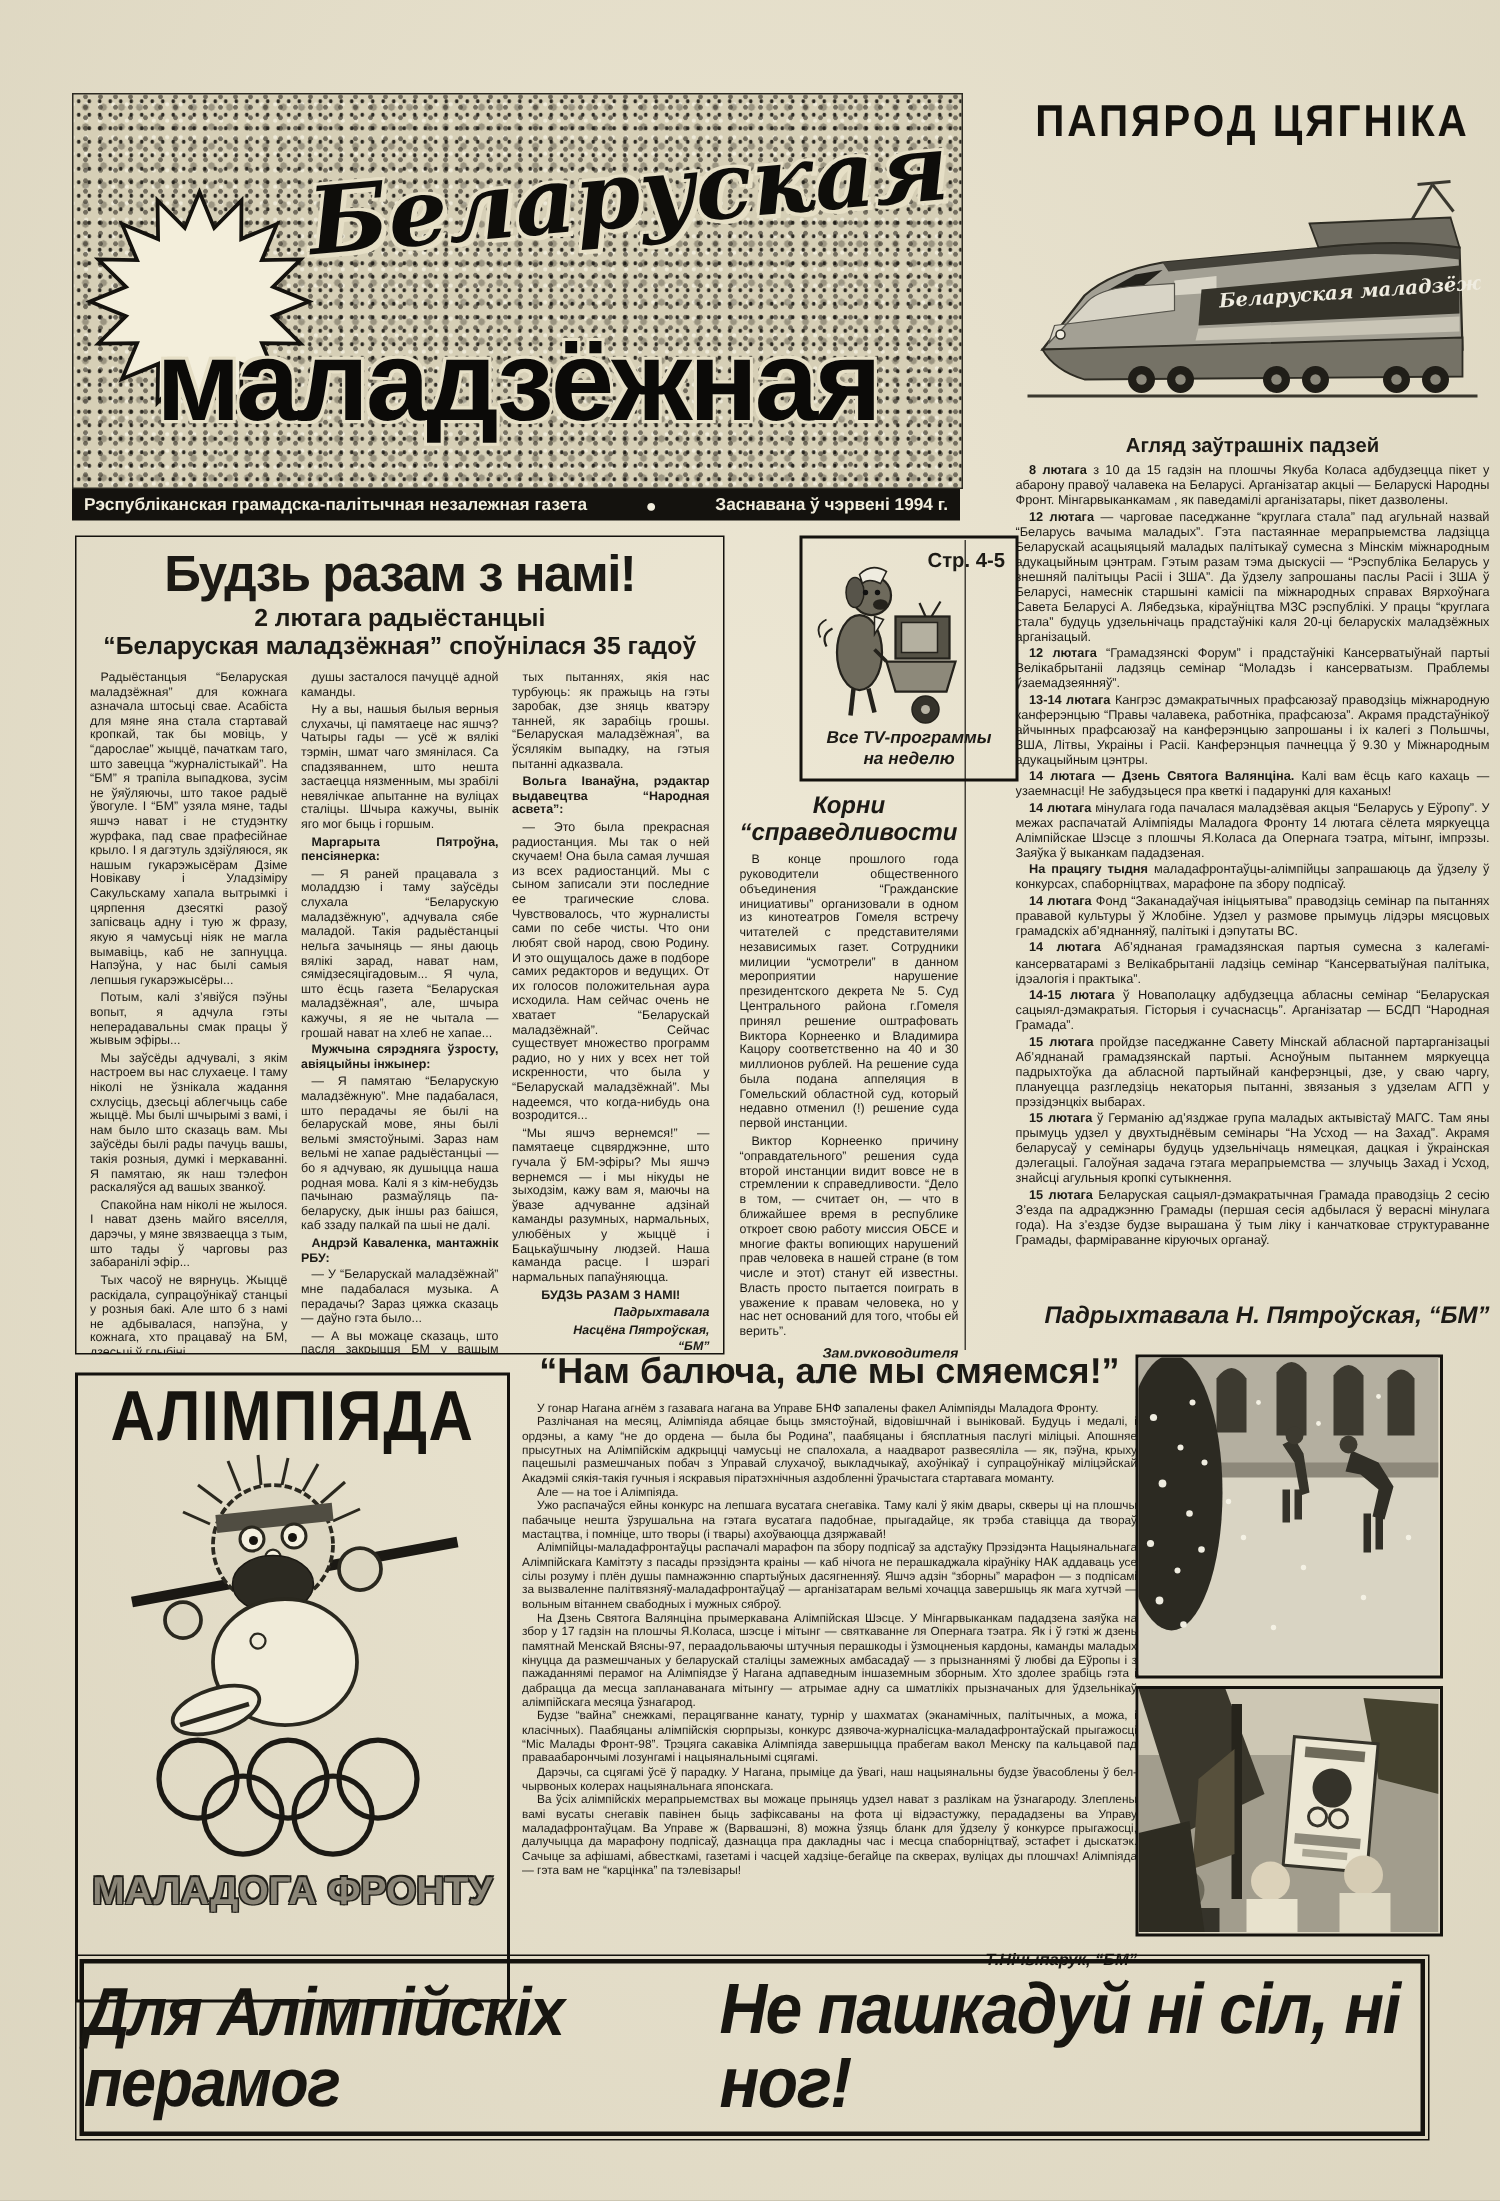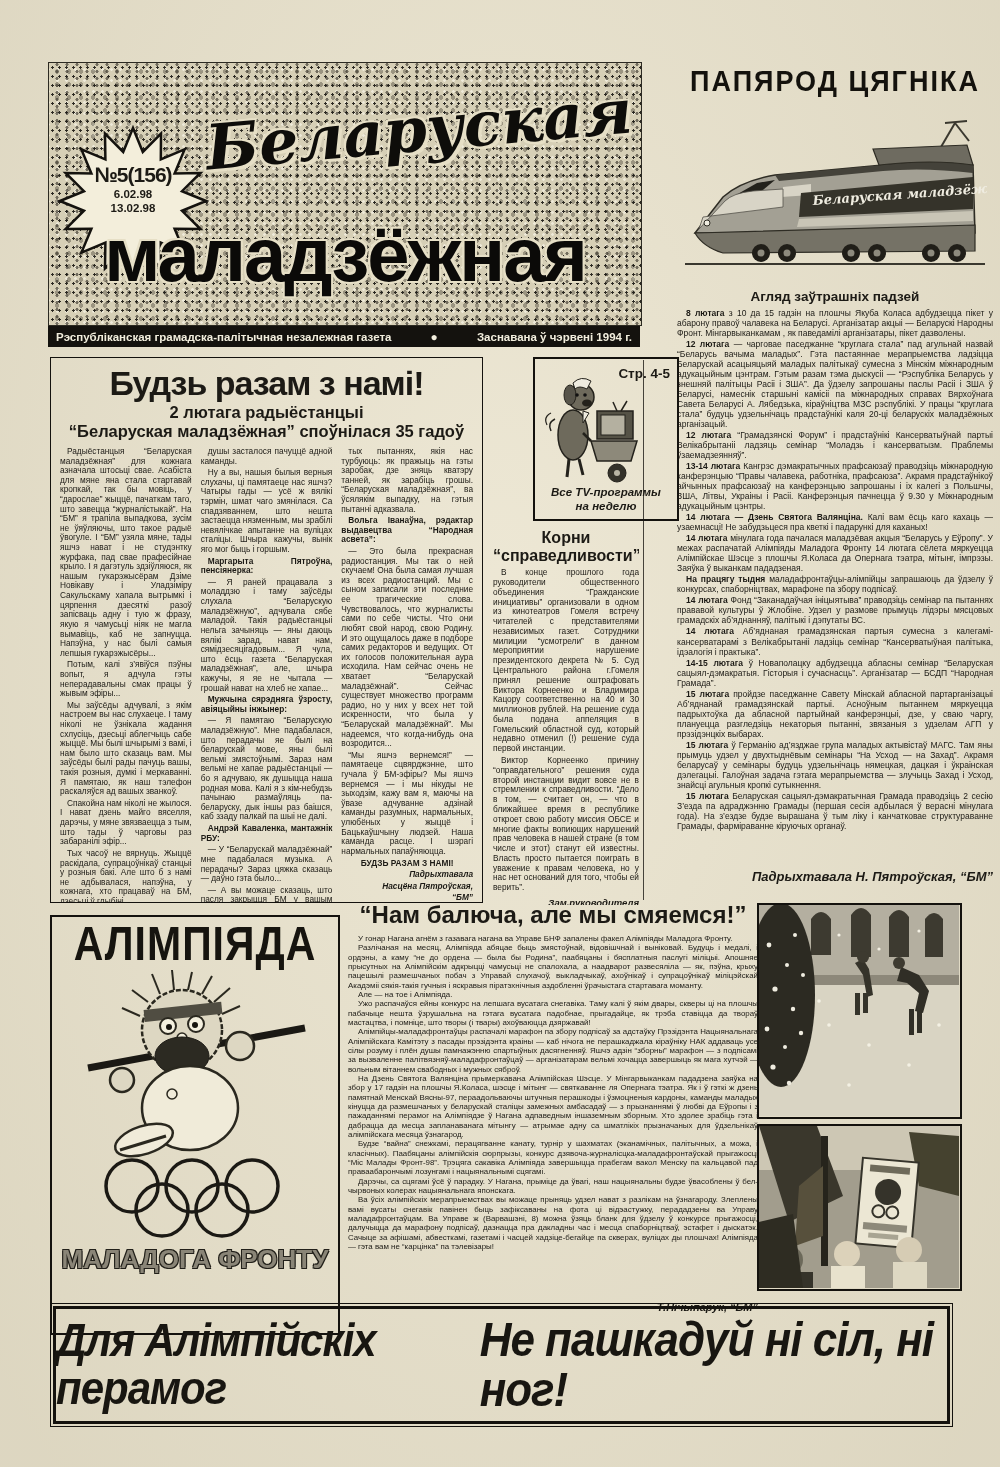--- a/index.html
+++ b/index.html
@@ -34,21 +34,21 @@
   #tagline .dot{font-size:12px;}
   
   #right-col{position:absolute;left:677px;top:66px;width:316px;}
   #train-headline{font-size:27px;font-weight:bold;letter-spacing:2px;text-align:center;
     transform:scaleY(1.1);color:#14120d;}
   #train-svg{display:block;margin:4px auto 0;}
   #events-subhead{text-align:center;font-weight:bold;font-size:13.5px;margin:6px 0 4px;}
   #events{font-size:8.5px;line-height:1.18;text-align:justify;height:556px;overflow:hidden;}
   #events p{margin:0 0 1px;text-indent:9px;}
   #events b{font-weight:bold;}
-  #events-byline{text-align:right;font-weight:bold;font-style:italic;font-size:13px;margin-top:5px;}
+  #events-byline{text-align:right;font-weight:bold;font-style:italic;font-size:16px;margin-top:5px;}
   
   .vrule{position:absolute;width:1px;background:#45423a;}
   
   #main-article{position:absolute;left:50px;top:357px;width:433px;height:546px;
     border:1.5px solid #14120e;box-sizing:border-box;padding:4px 9px;overflow:hidden;}
   #main-headline{text-align:center;font-size:34px;font-weight:bold;letter-spacing:-1px;margin:2px 0 0;}
   .main-sub{text-align:center;font-size:16.5px;font-weight:bold;line-height:1.15;}
   #main-cols{display:flex;gap:9px;margin-top:6px;}
   .col{flex:1;font-size:8.3px;line-height:1.16;text-align:justify;}
   .col p{margin:0 0 2px;text-indent:7px;}
@@ -56,21 +56,21 @@
   .col p.center{font-weight:bold;text-align:center;text-indent:0;}
   .col p.byline{font-weight:bold;font-style:italic;text-align:right;text-indent:0;}
   
   #tv-box{position:absolute;left:493px;top:357px;width:146px;height:164px;
     border:2px solid #14120e;box-sizing:border-box;margin-left:40px;}
   #page-ref{position:absolute;right:7px;top:7px;font-size:13.5px;font-weight:bold;}
   #tv-captions{position:absolute;left:0;bottom:5px;width:100%;text-align:center;
     font-weight:bold;font-style:italic;font-size:11.5px;line-height:1.2;}
   
   #justice{position:absolute;left:493px;top:529px;width:146px;height:376px;overflow:hidden;}
-  #justice h3{margin:0 0 4px;text-align:center;font-size:16px;line-height:1.1;}
+  #justice h3{margin:0 0 4px;text-align:center;font-size:16px;line-height:1.1;font-style:italic;}
   #justice-paras{font-size:8.3px;line-height:1.18;text-align:justify;}
   #justice-paras p{margin:0 0 2px;text-indent:8px;}
   #justice-byline{margin-top:4px;text-align:right;font-weight:bold;font-style:italic;font-size:9.5px;line-height:1.3;}
   
   #poster{position:absolute;left:50px;top:915px;width:290px;height:420px;
     border:2.5px solid #14120e;box-sizing:border-box;text-align:center;overflow:hidden;}
   #poster-title{font-size:41px;font-weight:bold;letter-spacing:1px;margin-top:4px;
     transform:scaleY(1.15);color:#16140f;}
   #poster-sub{font-size:26px;font-weight:bold;letter-spacing:0;color:#8a8577;margin-top:-8px;
     text-shadow:1px 1px 0 #22201a,-1px -1px 0 #22201a,1px -1px 0 #22201a,-1px 1px 0 #22201a;}
@@ -97,25 +97,20 @@
 </head>
 <body>
 
 <div id="page">
 
   <div id="masthead">
     <div id="starburst">
       <svg width="152" height="152" viewBox="0 0 152 152">
         <polygon points="149,76 125,85.8 143.4,104 117.6,103.8 127.6,127.6 103.8,117.6 104,143.4 85.8,125 76,149 66.2,125 48,143.4 48.4,117.6 24.4,127.6 34.4,103.8 8.6,104 27,85.8 3,76 27,66.2 8.6,48 34.4,48.4 24.4,24.4 48.4,34.4 48,8.6 66.2,27 76,3 85.8,27 104,8.6 103.8,34.4 127.6,24.4 117.6,48.4 143.4,48 125,66.2" fill="#f3eedb" stroke="#14120e" stroke-width="2.5"></polygon>
       </svg>
-      <div class="txt">
-        <div class="issue-no">№5(156)</div>
-        <div class="issue-date">6.02.98</div>
-        <div class="issue-date">13.02.98</div>
-      </div>
     </div>
     <div id="title-script">Беларуская</div>
     <div id="title-main">маладзёжная</div>
   </div>
   <div id="tagline">
     <span>Рэспубліканская грамадска-палітычная незалежная газета</span>
     <span class="dot">●</span>
     <span>Заснавана ў чэрвені 1994 г.</span>
   </div>
 

